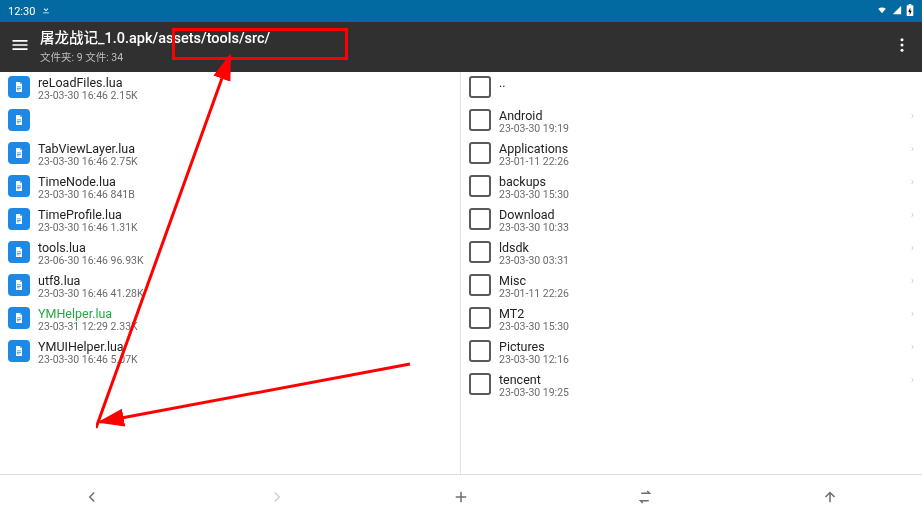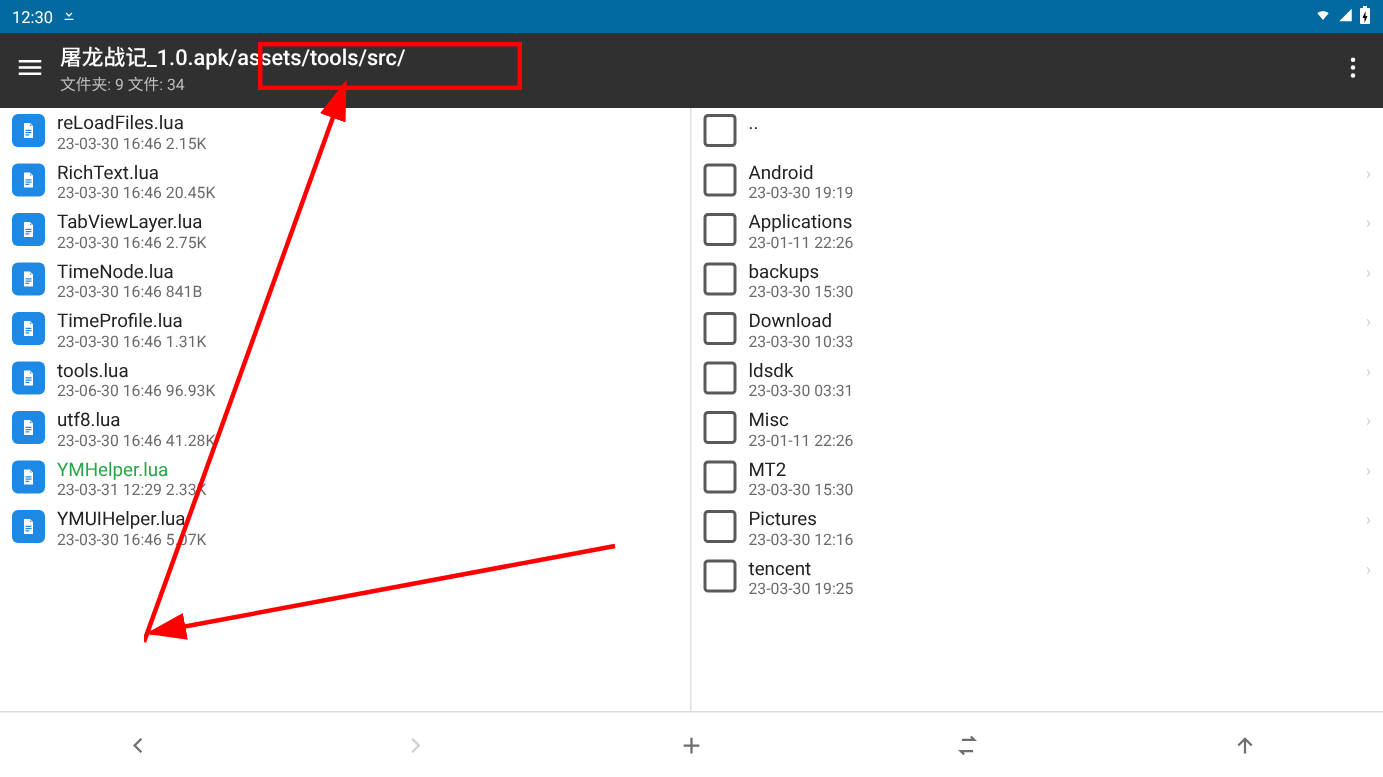--- a/index.html
+++ b/index.html
@@ -107,24 +107,20 @@
           </div>
         </div>
         <div class="row">
           <div class="ficon blue">
             <svg viewBox="0 0 24 24">
               <path d="M6 2h8l4 4v16H6z" fill="#fff" opacity="0"></path>
               <path d="M6 2h8l4 4v16H6z" fill="none"></path>
               <path d="M14 2H6v20h12V6l-4-4zm0 1.5L16.5 6H14V3.5zM8 11h8v1.5H8V11zm0 3h8v1.5H8V14zm0 3h5v1.5H8V17z" fill="#fff"></path>
             </svg>
           </div>
-          <div class="txt">
-            <span class="name">RichText.lua</span>
-            <span class="meta">23-03-30 16:46  20.45K</span>
-          </div>
         </div>
         <div class="row">
           <div class="ficon blue">
             <svg viewBox="0 0 24 24">
               <path d="M6 2h8l4 4v16H6z" fill="#fff" opacity="0"></path>
               <path d="M6 2h8l4 4v16H6z" fill="none"></path>
               <path d="M14 2H6v20h12V6l-4-4zm0 1.5L16.5 6H14V3.5zM8 11h8v1.5H8V11zm0 3h8v1.5H8V14zm0 3h5v1.5H8V17z" fill="#fff"></path>
             </svg>
           </div>
           <div class="txt">

